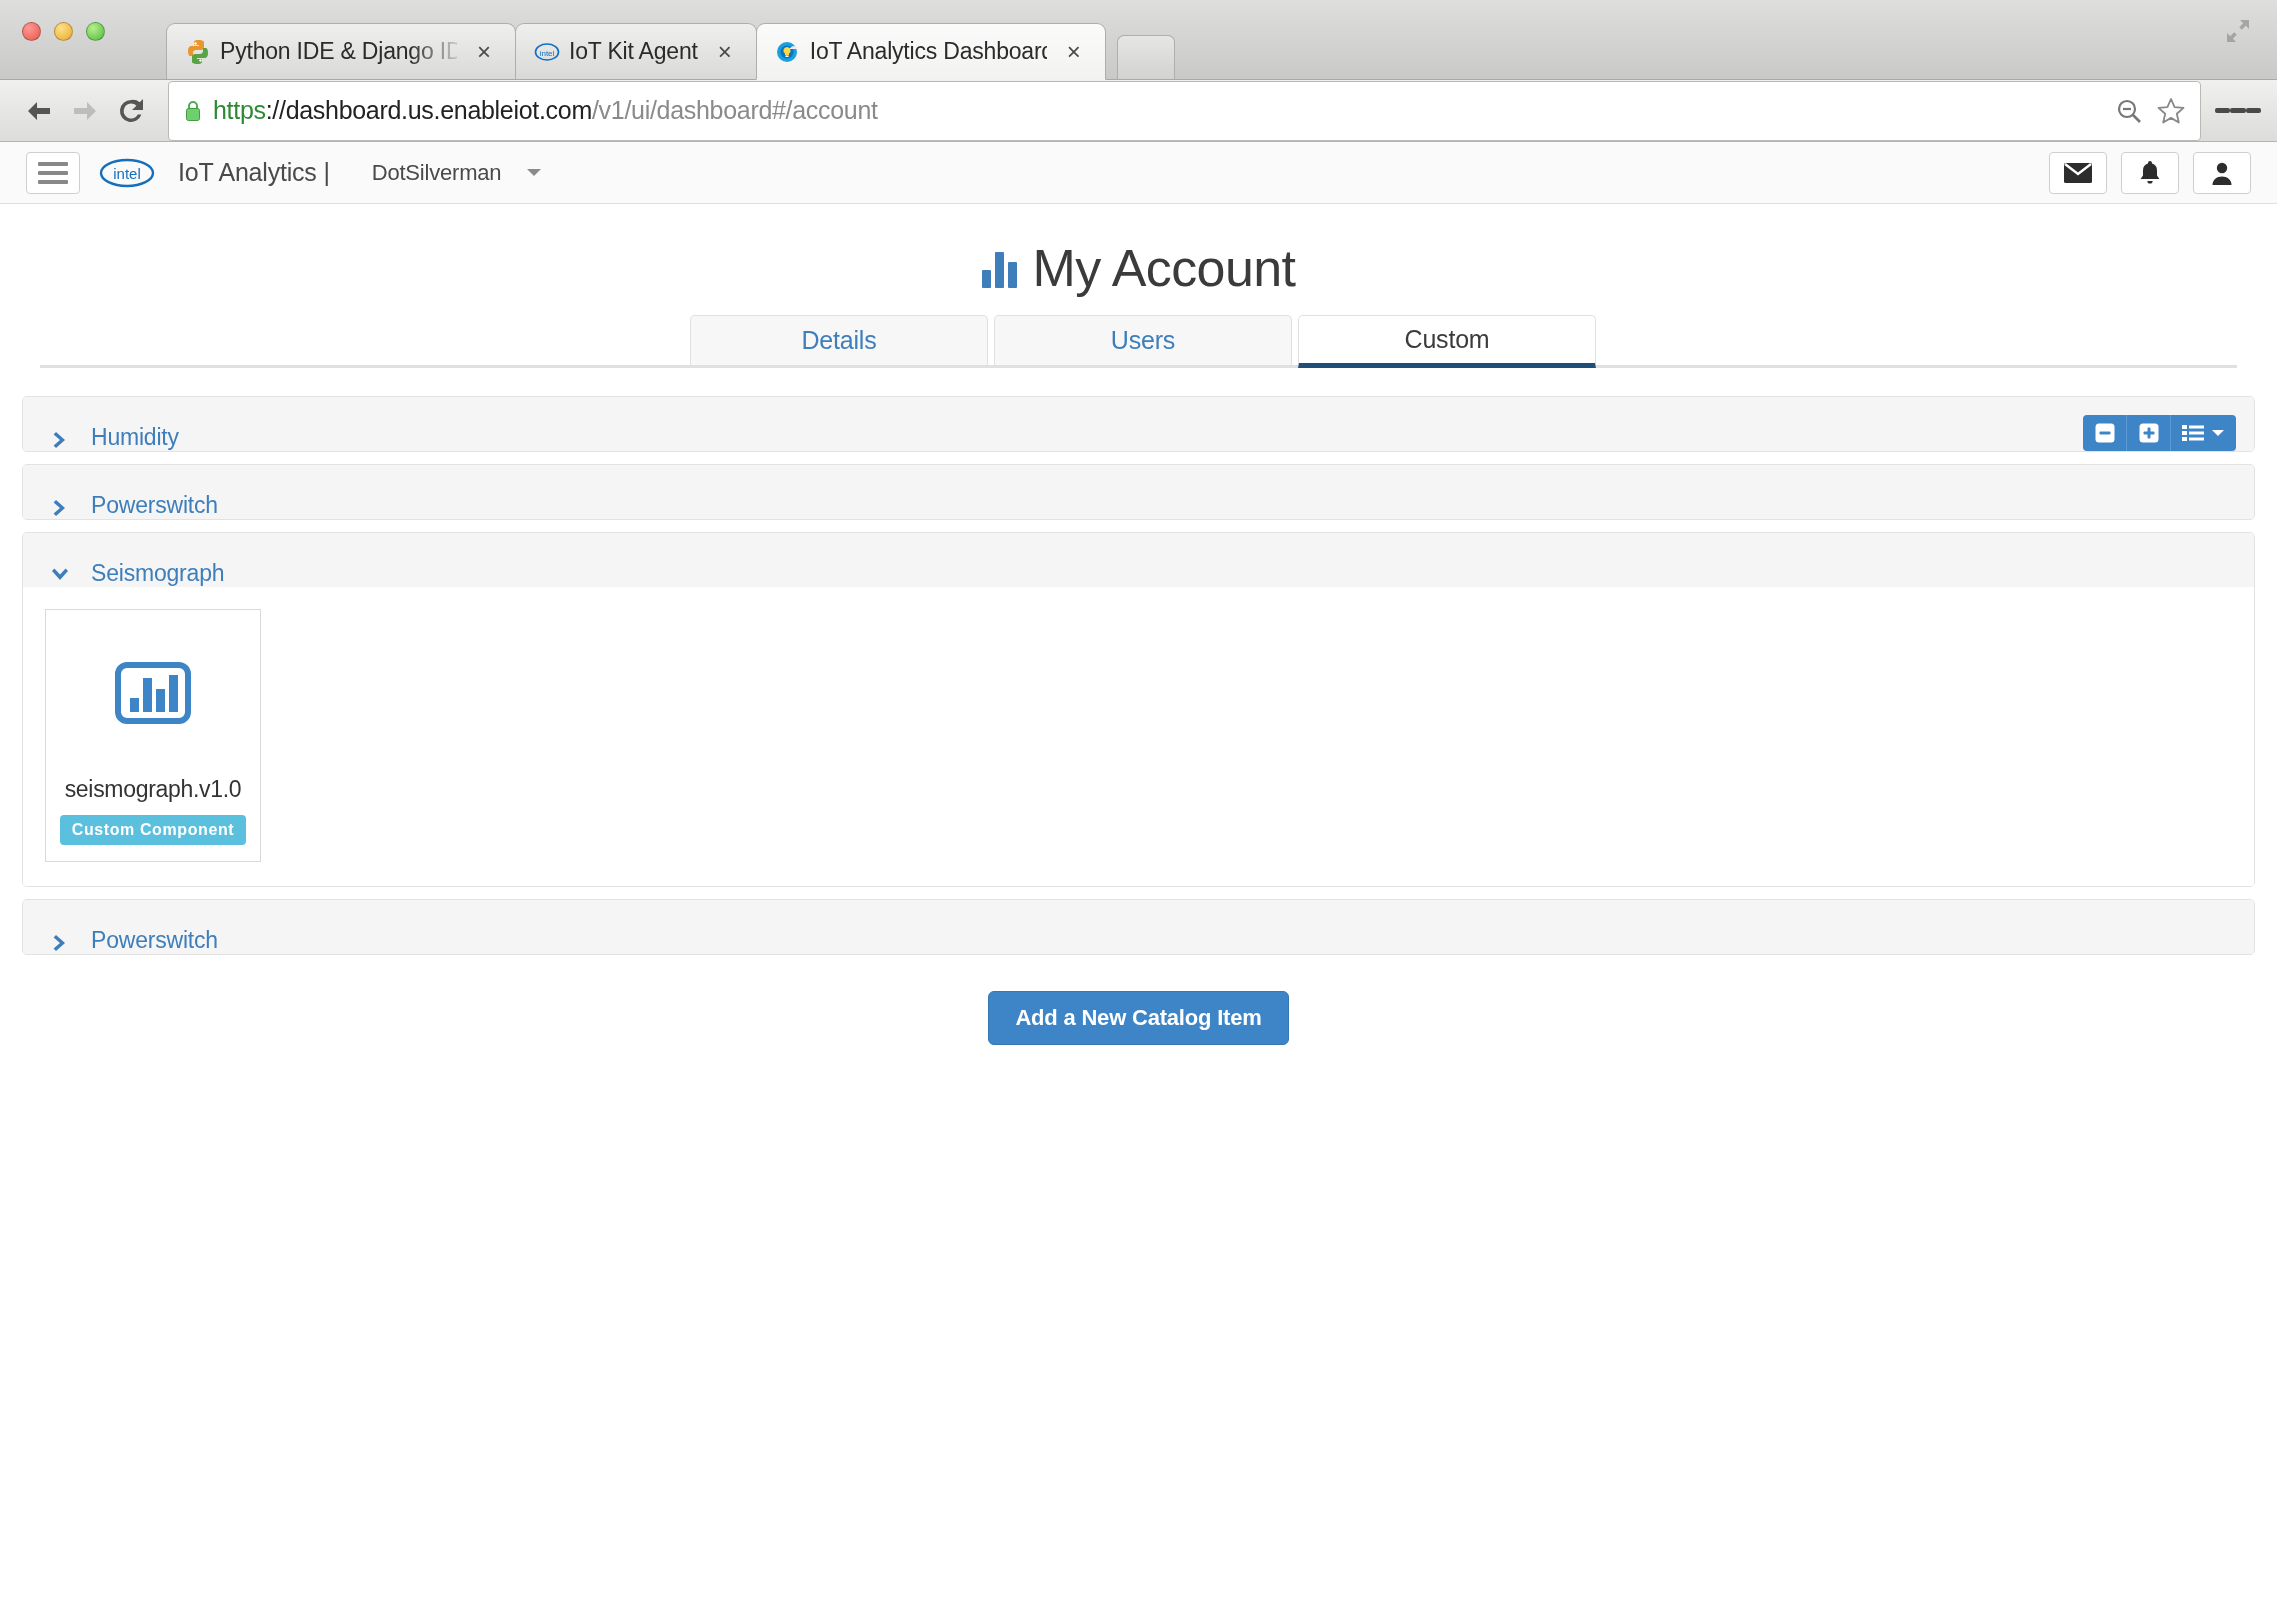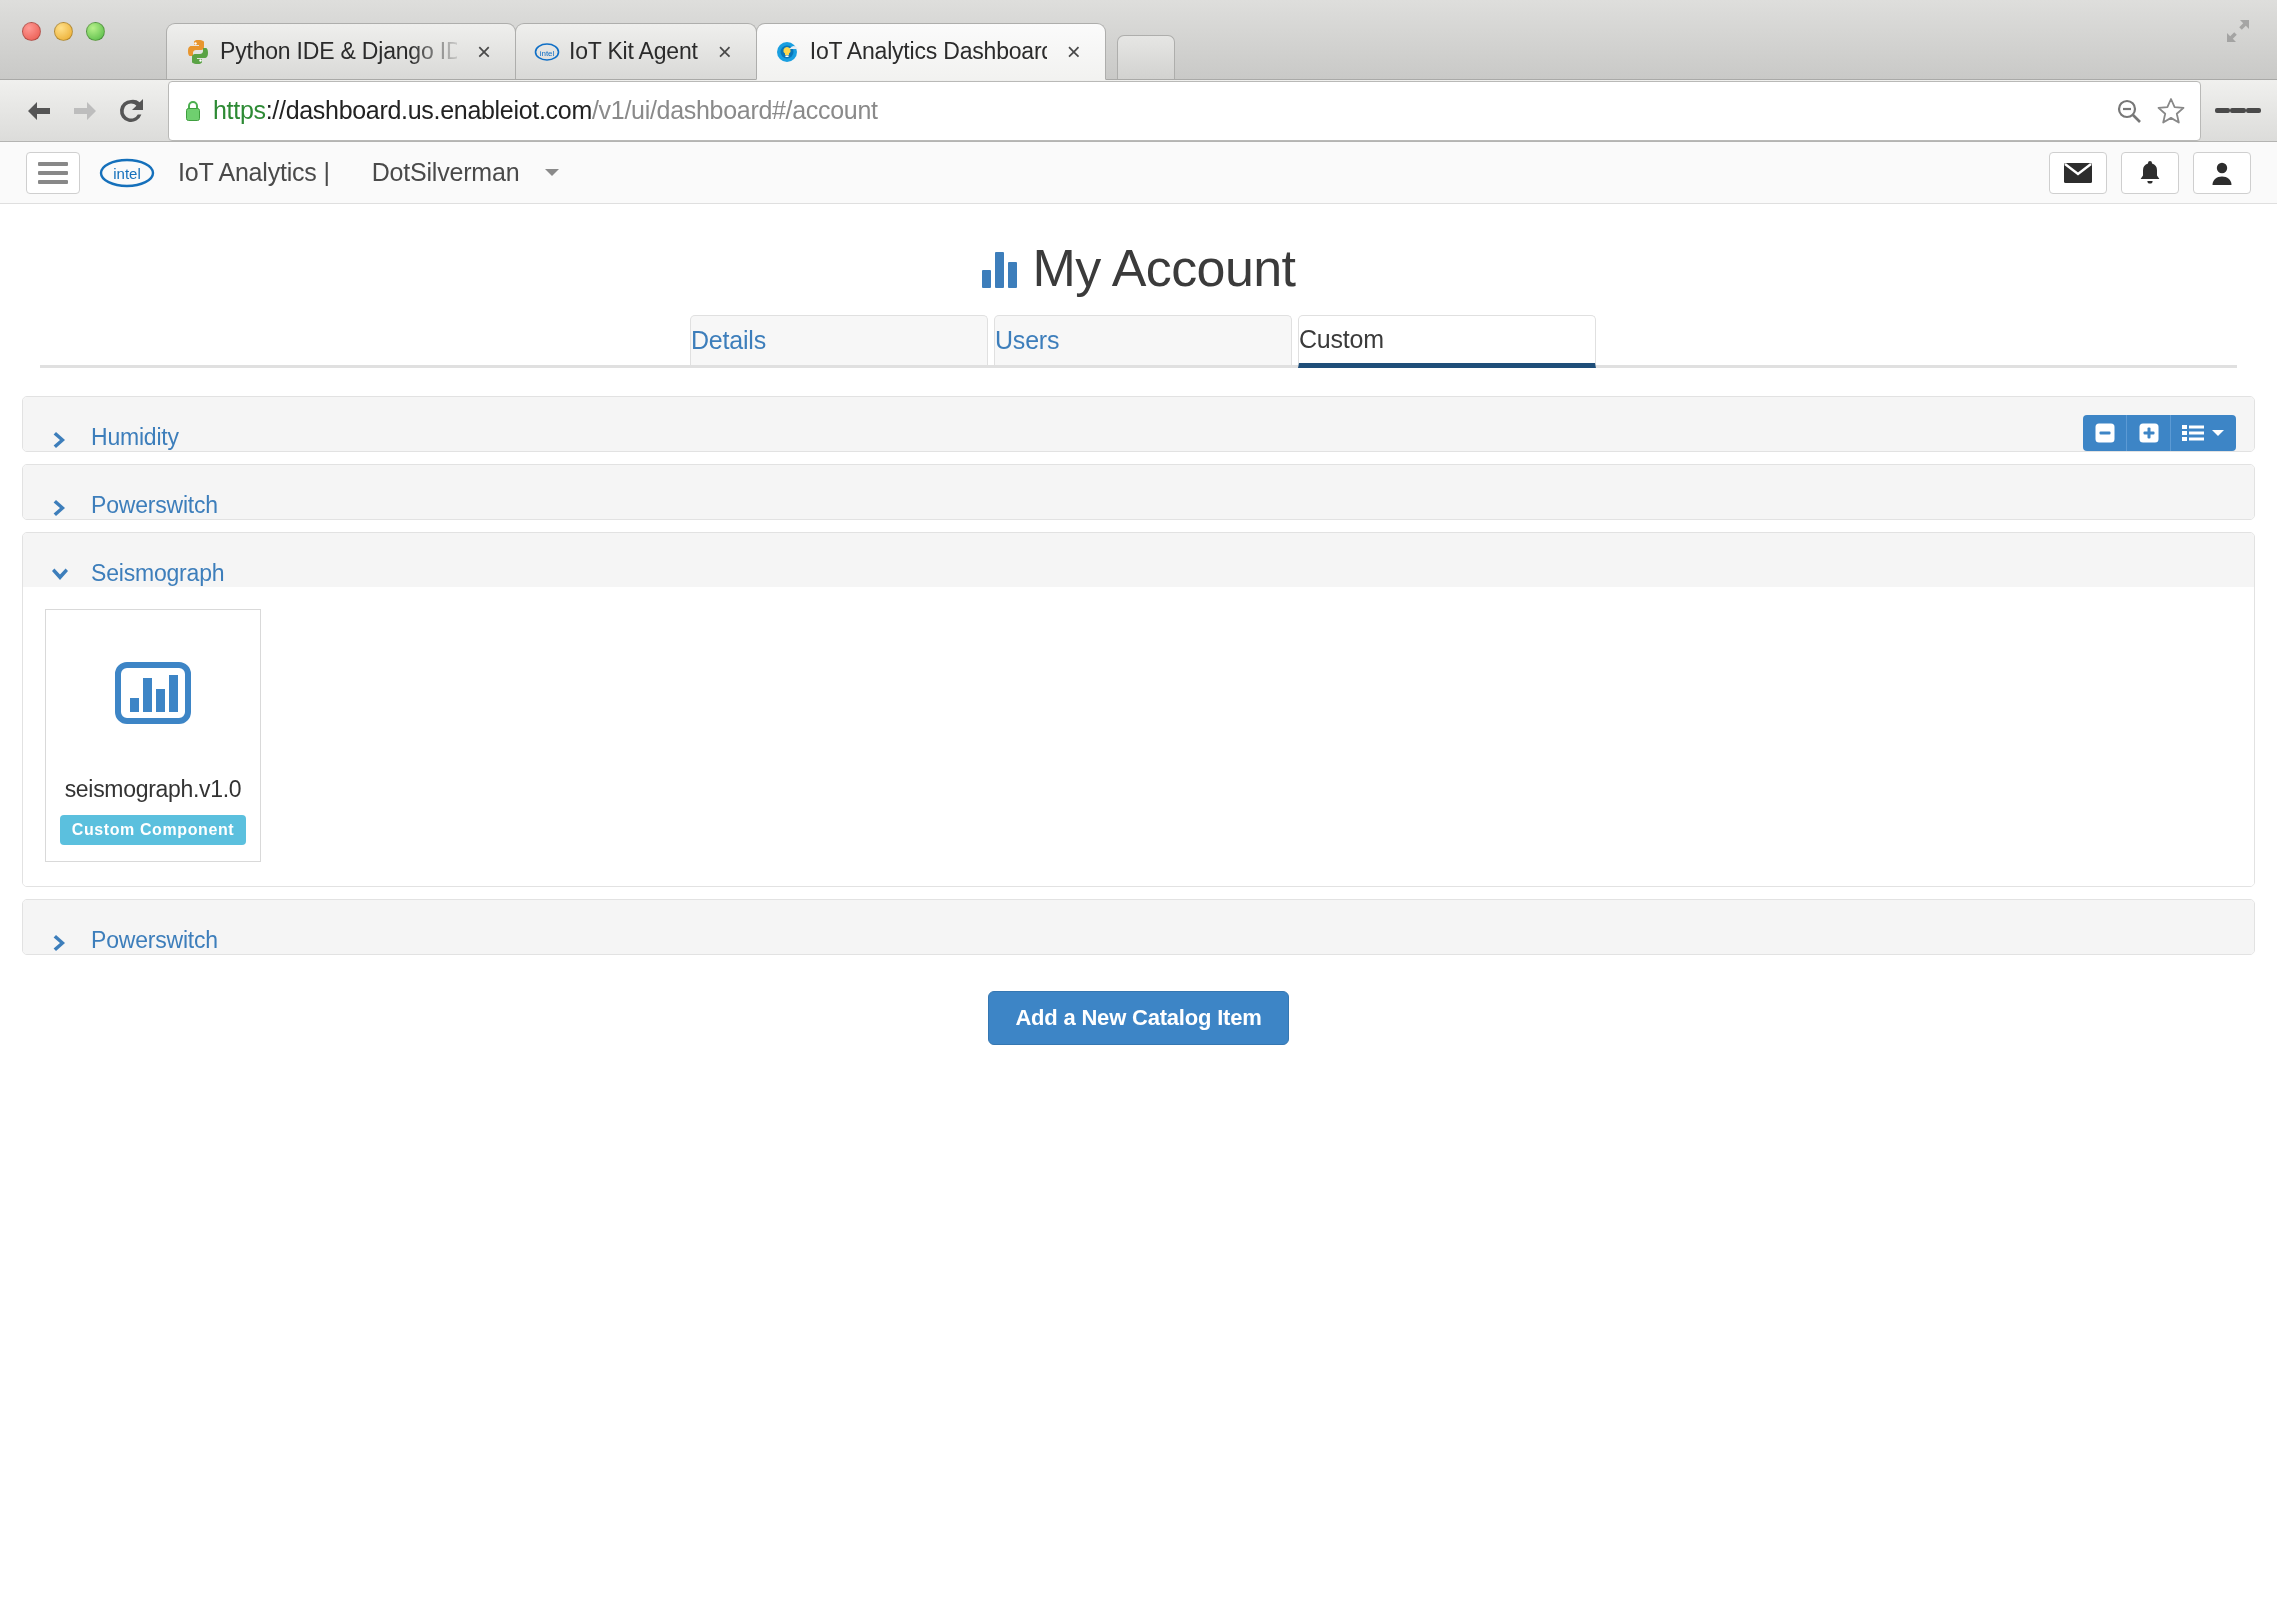--- a/index.html
+++ b/index.html
@@ -158,21 +158,21 @@
     width: 58px; height: 34px;
   }
   .app-brand {
     margin-left: 22px;
     font-size: 25px;
     color: #4a4a4a;
     letter-spacing: -.2px;
   }
   .app-user {
     margin-left: 42px;
-    font-size: 25px;
+    font-size: 22px;
     color: #4a4a4a;
     letter-spacing: -.2px;
   }
   .app-caret {
     margin-left: 26px;
     width: 0; height: 0;
     border-left: 7px solid transparent;
     border-right: 7px solid transparent;
     border-top: 7px solid #8a8a8a;
   }
@@ -216,21 +216,21 @@
   }
   .tabs {
     position: absolute;
     left: 690px;
     bottom: 0;
     display: flex;
   }
   .utab {
     width: 298px;
     height: 50px;
-    display: flex; align-items: center; 
+    display: flex; align-items: center; justify-content: center;
     background: #f7f7f7;
     border: 1px solid #e0e0e0;
     border-bottom: none;
     border-radius: 5px 5px 0 0;
     margin-right: 6px;
     font-size: 25px;
     color: #3d7ebb;
     letter-spacing: -.2px;
   }
   .utab.active {

